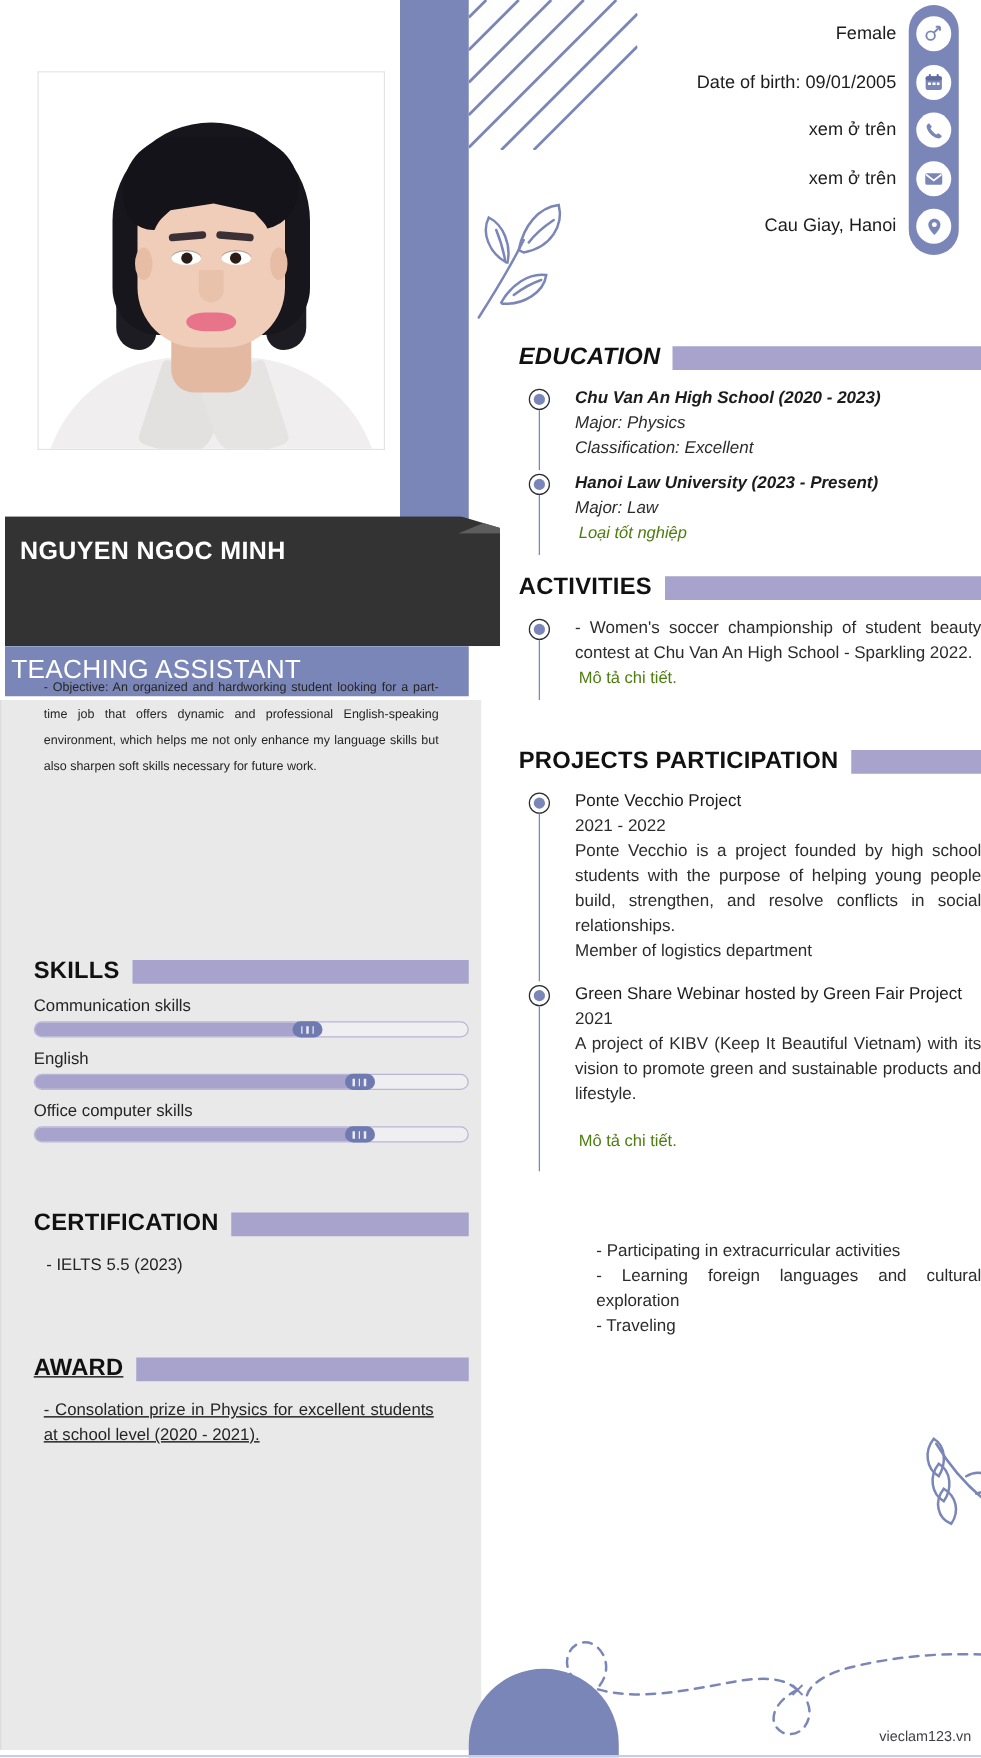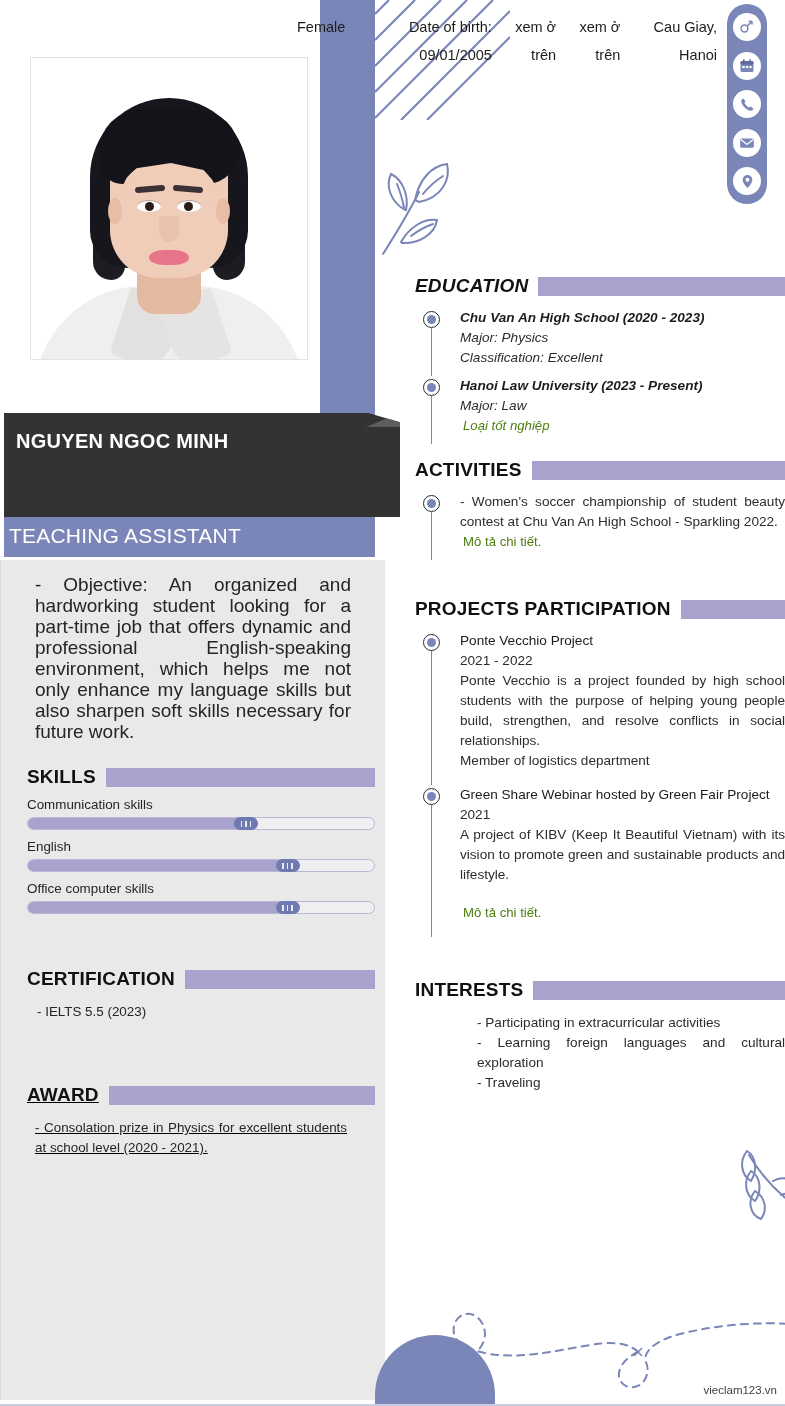--- a/index.html
+++ b/index.html
@@ -134,21 +134,21 @@
     display: flex; flex-direction: column; justify-content: space-between;
     padding: 9px 0; align-items: center;
   }
   .c-icon {
     width: 28px; height: 28px; border-radius: 50%;
     background: #ffffff; display: flex; align-items: center; justify-content: center;
   }
   .c-icon svg { display: block; }
   .contact-texts {
     position: absolute; right: 68px; top: 4px; width: 420px; height: 200px;
-    display: flex; flex-direction: row; justify-content: space-between;
+    display: flex; flex-direction: column; justify-content: space-between;
     padding: 9px 0; text-align: right;
   }
   .contact-texts div {
     height: 28px; line-height: 28px;
     font-size: 14.5px; color: #1c1c1c;
   }
 
   
   .left-gray {
     position: absolute; left: 0; top: 560px; width: 385px; height: 840px;
@@ -170,22 +170,22 @@
   }
   .title-bar {
     position: absolute; left: 4px; top: 517px; width: 371px; height: 40px;
     background: #7b86b8;
   }
   .title-text {
     position: absolute; left: 9px; top: 524px;
     font-size: 21px; color: #ffffff; letter-spacing: .2px;
   }
   .objective {
-    position: absolute; left: 35px; top: 574px; width: 316px;
-    font-size: 19px; line-height: 21px; color: #252525; text-align: justify;
+    position: absolute; left: 35px; top: 540px; width: 316px;
+    font-size: 10px; line-height: 21px; color: #252525; text-align: justify;
   }
 
   
   .sec { position: absolute; }
   .sec-head { display: flex; align-items: center; }
   .sec-head .lbl {
     font-size: 19px; font-weight: bold; color: #111111; letter-spacing: .2px;
     white-space: nowrap;
   }
   .sec-head .bar {
@@ -483,24 +483,20 @@
             <div class="tl-line"></div>
             <div class="r-title">Green Share Webinar hosted by Green Fair Project</div>
             <div class="r-sub">2021</div>
             <div class="r-sub r-just">A project of KIBV (Keep It Beautiful Vietnam) with its vision to promote green and sustainable products and lifestyle.</div>
             <div class="r-ph" style="margin-top: 18px;">Mô tả chi tiết.</div>
           </div>
         </div>
     </div>
 
     <div style="position:absolute; left:0; top:979px; width:370px;">
-      <div class="sec-head">
-        <div class="lbl">INTERESTS</div>
-        <div class="bar"></div>
-      </div>
       <div id="interests-host" style="margin-top:12px; padding-left:62px;">
           <div class="r-sub">-  Participating in extracurricular activities</div>
           <div class="r-sub r-just">-  Learning foreign languages and cultural exploration</div>
           <div class="r-sub">-  Traveling</div>
         </div>
     </div>
 
   </div>
 
   <svg class="feather" viewBox="0 0 70 85">

